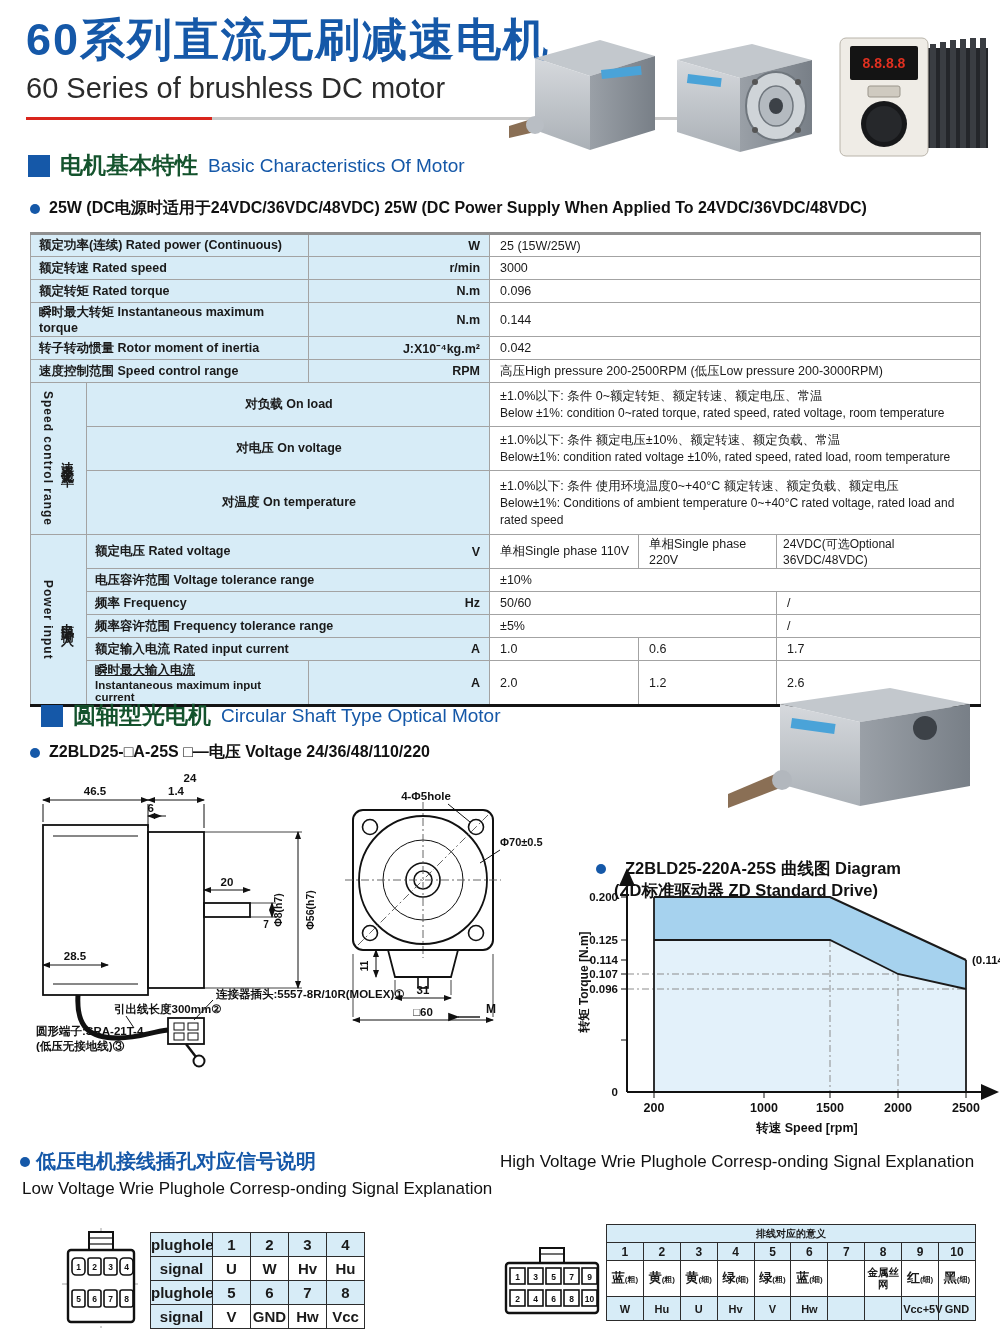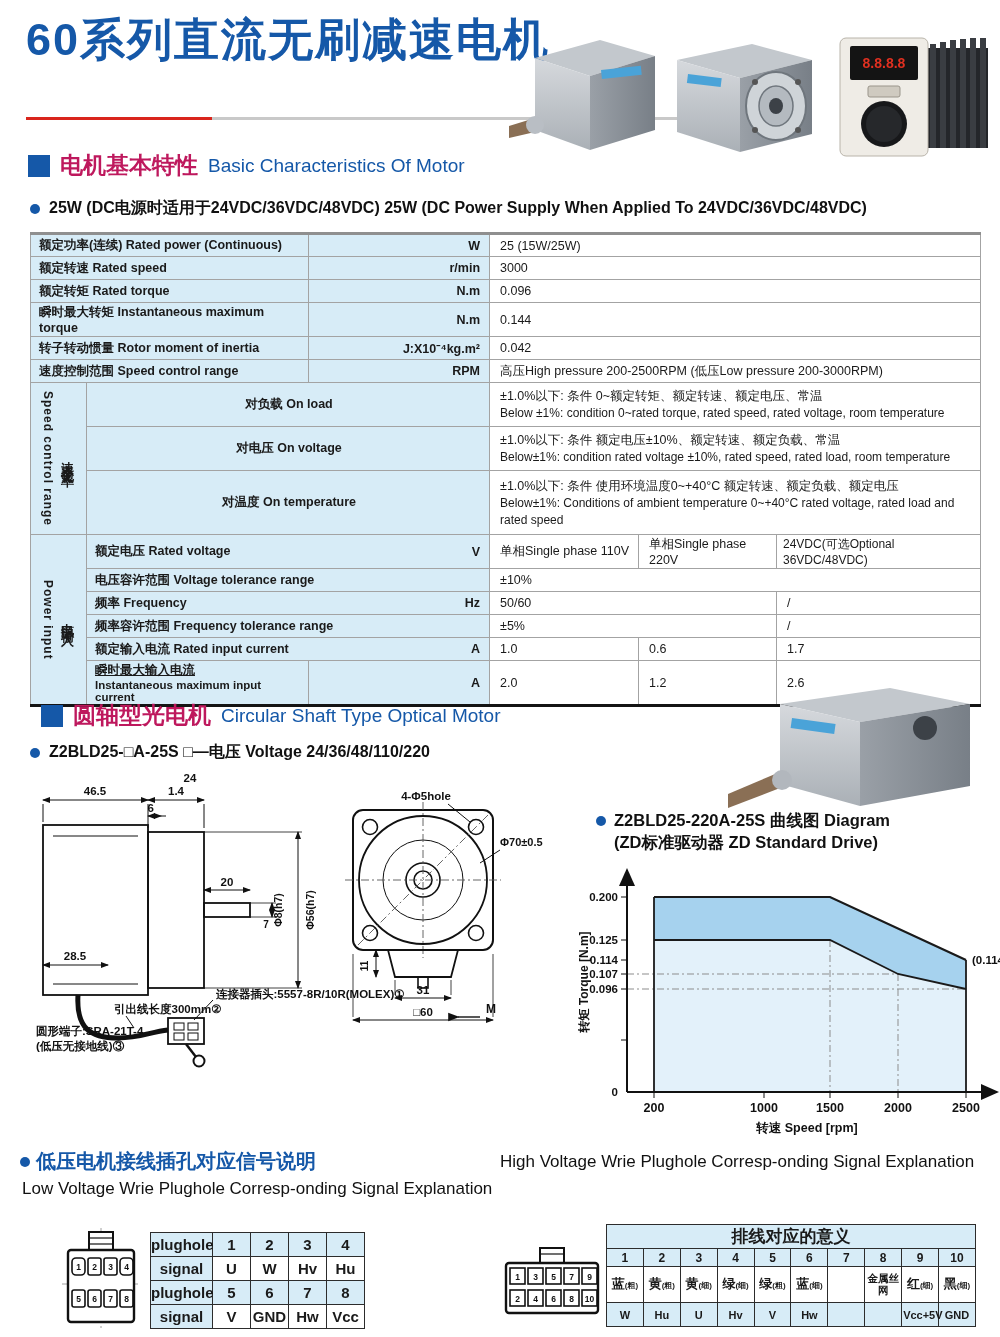--- a/index.html
+++ b/index.html
@@ -8,21 +8,21 @@
 
   
   .title-zh { position:absolute; left:26px; top:10px; font-size:45px; font-weight:800; color:#1558a8; letter-spacing:2px; }
   .title-en { position:absolute; left:26px; top:72px; font-size:29px; color:#2b2b2b; }
   .divider  { position:absolute; left:26px; top:117px; width:744px; height:3px; background:#c9c9c9; }
   .divider-red { position:absolute; left:0; top:0; width:186px; height:3px; background:#d9251c; }
 
   
   .sec-heading { position:absolute; display:flex; align-items:center; gap:10px; }
   .sq { width:22px; height:22px; background:#1558a8; flex:0 0 auto; }
-  .sec-zh { font-size:23px; font-weight:800; color:#be185d; }
+  .sec-zh { font-size:23px; font-weight:800; color:#14532d; }
   .sec-en { font-size:19px; color:#1558a8; }
   .bullet-line { position:absolute; display:flex; align-items:center; gap:9px; font-size:16px; font-weight:600; color:#111; }
   .dot { width:10px; height:10px; border-radius:50%; background:#1558a8; flex:0 0 auto; }
 
   
   table.spec { position:absolute; left:30px; top:232px; width:950px; border-collapse:collapse; table-layout:fixed;
                font-size:12.5px; border-top:3px solid #8f8f8f; border-bottom:3px solid #141414; }
   .spec td { border:1px solid #a3a3a3; padding:1px 6px; vertical-align:middle; }
   .spec tr.h23 { height:23px; } .spec tr.h44 { height:44px; } .spec tr.h64 { height:64px; } .spec tr.h41 { height:41px; }
   .spec .lab { background:#d7ecf7; font-weight:600; text-align:left; padding-left:8px; }
@@ -40,53 +40,54 @@
   .zhline { font-size:12.5px; line-height:1.45; }
   .enline { font-size:12px; line-height:1.35; }
   .lab2 .l1 { font-size:12.5px;text-decoration:underline; } .lab2 .l2 { font-size:11.5px; font-weight:600; }
 
   
   .notes { position:absolute; left:22px; top:1066px; font-size:15.5px; font-weight:600; color:#111; line-height:1.55; }
   .notes span { margin-right:26px; }
 
   
   .chart-title { position:absolute; left:596px; top:810px; font-size:16.5px; font-weight:700; color:#111; }
-  .chart-title .row { display:flex; align-items:center; gap:8px; }
+  .chart-title .row { display:flex; align-items:center; gap:19px;margin-top:48px; }
   .chart-title .sub { margin-left:18px; font-weight:600; }
 
   
   .wire-heading { position:absolute; }
   .wire-heading .row { display:flex; align-items:center; gap:6px; }
   .wire-zh { font-size:20px; font-weight:800; color:#1558a8; }
   .wire-en { font-size:17px; color:#111; margin-top:4px; margin-left:2px; }
 
   table.mini { position:absolute; border-collapse:collapse; table-layout:fixed; text-align:center; }
   .mini td { border:1px solid #2c2c2c; font-weight:700; }
   table.lv { left:150px; top:1232px; width:214px; font-size:15px; }
   .lv td { height:24px; }
   .lv .blue { background:#d7ecf7; }
   table.hv { left:606px; top:1224px; width:370px; font-size:12px; }
   .hv .blue { background:#d7ecf7; }
   .hv td { padding:0 1px; }
-  .hv .hdr { height:18px; font-size:17px; }
+  .hv .hdr { height:18px; font-size:10px; }
   .hv .num { height:18px; }
   .hv .wirecell { height:36px; background:#fff; font-size:13px; line-height:1.1; }
   .hv .wirecell .small { font-size:8px; }
   .hv .wirecell .mesh { font-size:10.5px; display:block; }
   .hv .sig { height:24px; font-size:11px; }
 
   svg text { font-family:"Liberation Sans", sans-serif; }
   .abs { position:absolute; }
 </style>
 </head>
 <body>
 
 <div class="page">
 
   <div class="title-zh">60系列直流无刷减速电机</div>
+  <div class="title-en">60 Series of brushless DC motor</div>
   <div class="divider">
       <div class="divider-red"></div>
     </div>
 
   <svg class="abs" style="left:505px;top:30px" width="155" height="132" viewBox="0 0 155 132">
     <defs>
       <linearGradient id="gA" x1="0" y1="0" x2="0" y2="1">
           <stop offset="0" stop-color="#d6d9dd"></stop>
           <stop offset="1" stop-color="#aab0b6"></stop>
         </linearGradient>

